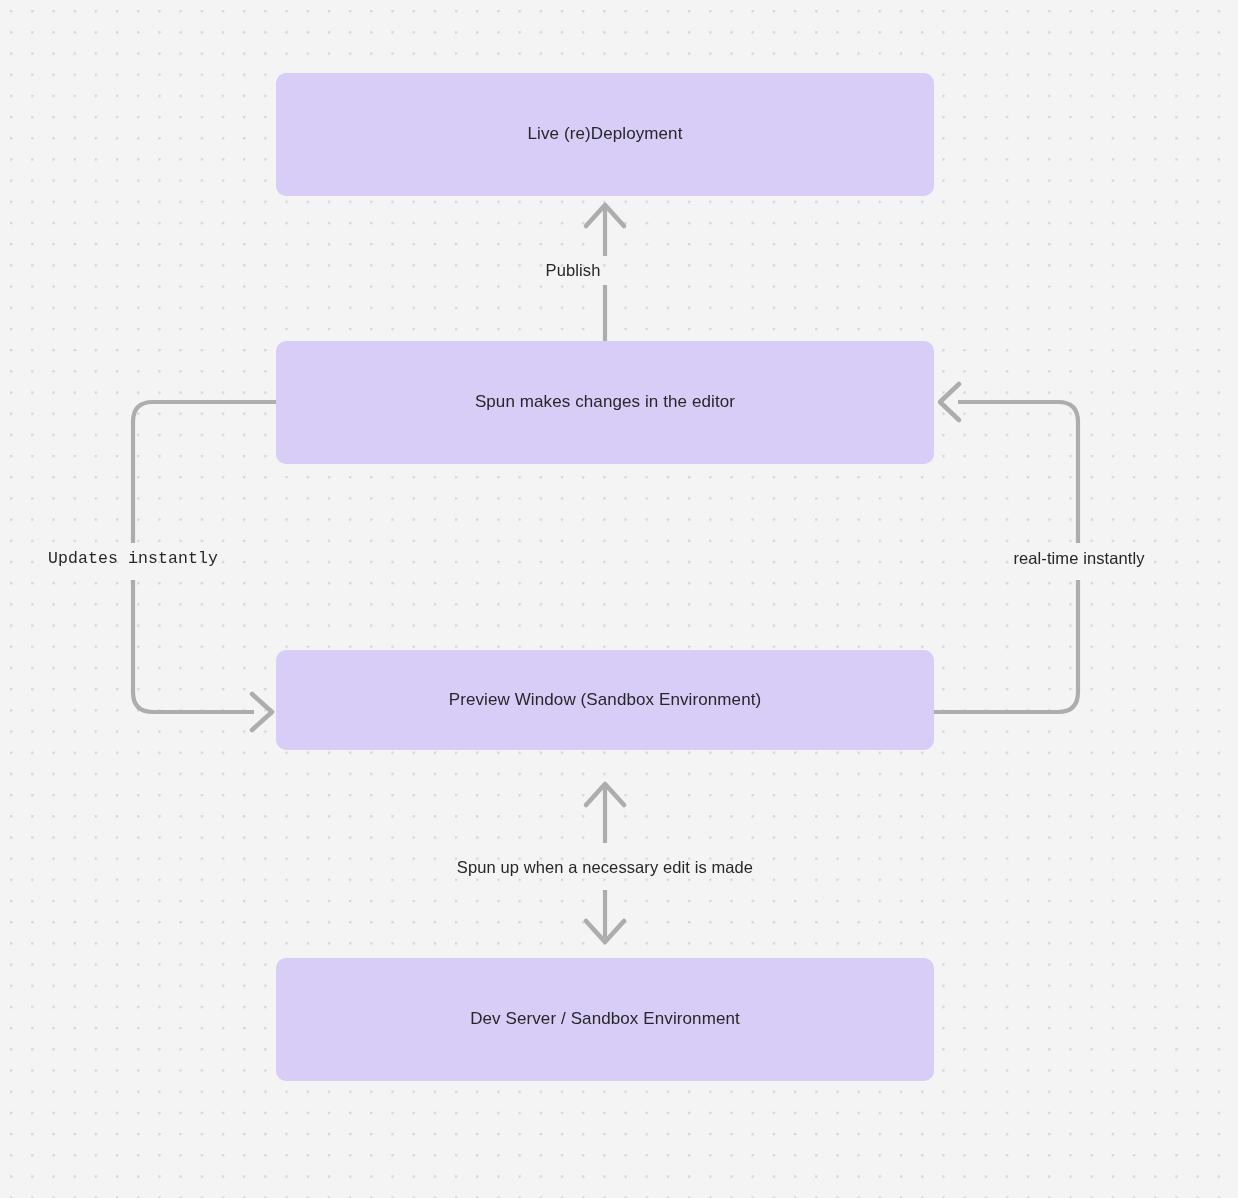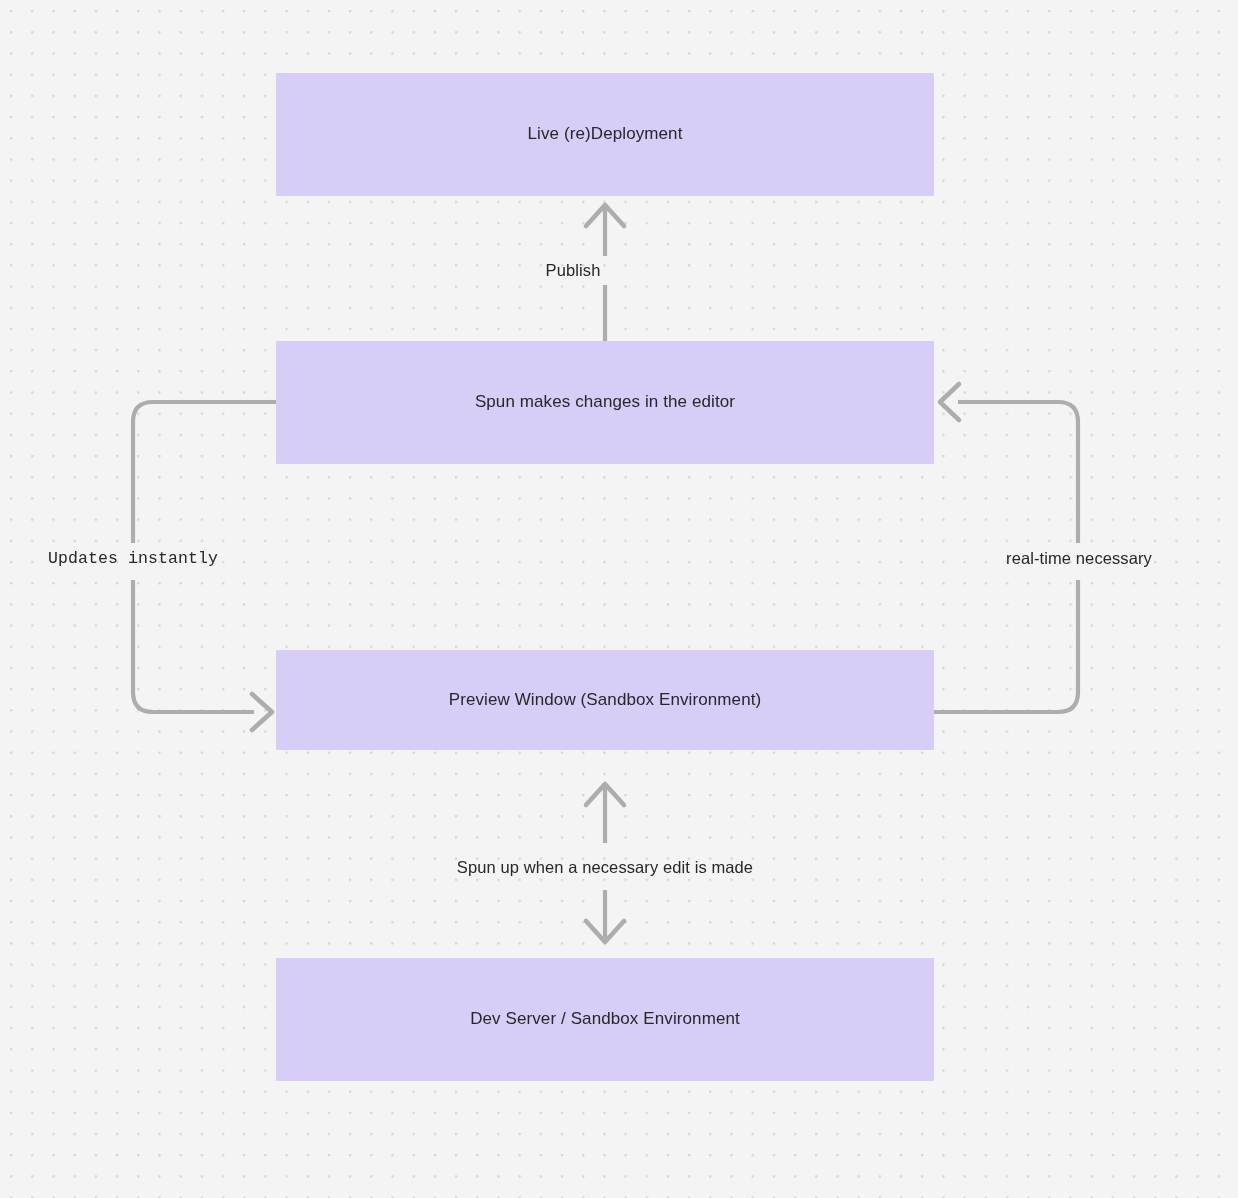--- a/index.html
+++ b/index.html
@@ -47,21 +47,21 @@
     stroke: #adadad;
     stroke-width: 4.6;
     stroke-linecap: round;
     stroke-linejoin: round;
   }
 
   
   .node {
     position: absolute;
     background: #d8cdf7;
-    border-radius: 1px;
+    border-radius: 10px;
     display: flex;
     align-items: center;
     justify-content: center;
     color: #27272a;
     font-size: 17px;
     letter-spacing: .1px;
     line-height: 1.3;
     text-align: center;
     padding: 0 18px;
     user-select: none;
@@ -135,15 +135,15 @@
 </div>
 
 <div class="node" id="node-devserver">
   <span>Dev Server / Sandbox Environment</span>
 </div>
 
 <div class="edge-label centered" id="label-publish">Publish</div>
 
 <div class="edge-label centered" id="label-updates">Updates instantly</div>
 
-<div class="edge-label centered" id="label-feedback">real-time necessary</div>
+<div class="edge-label centered" id="label-feedback">real-time instantly</div>
 
 <div class="edge-label centered" id="label-spun">Spun up when a necessary edit is made</div>
 
 </body></html>

